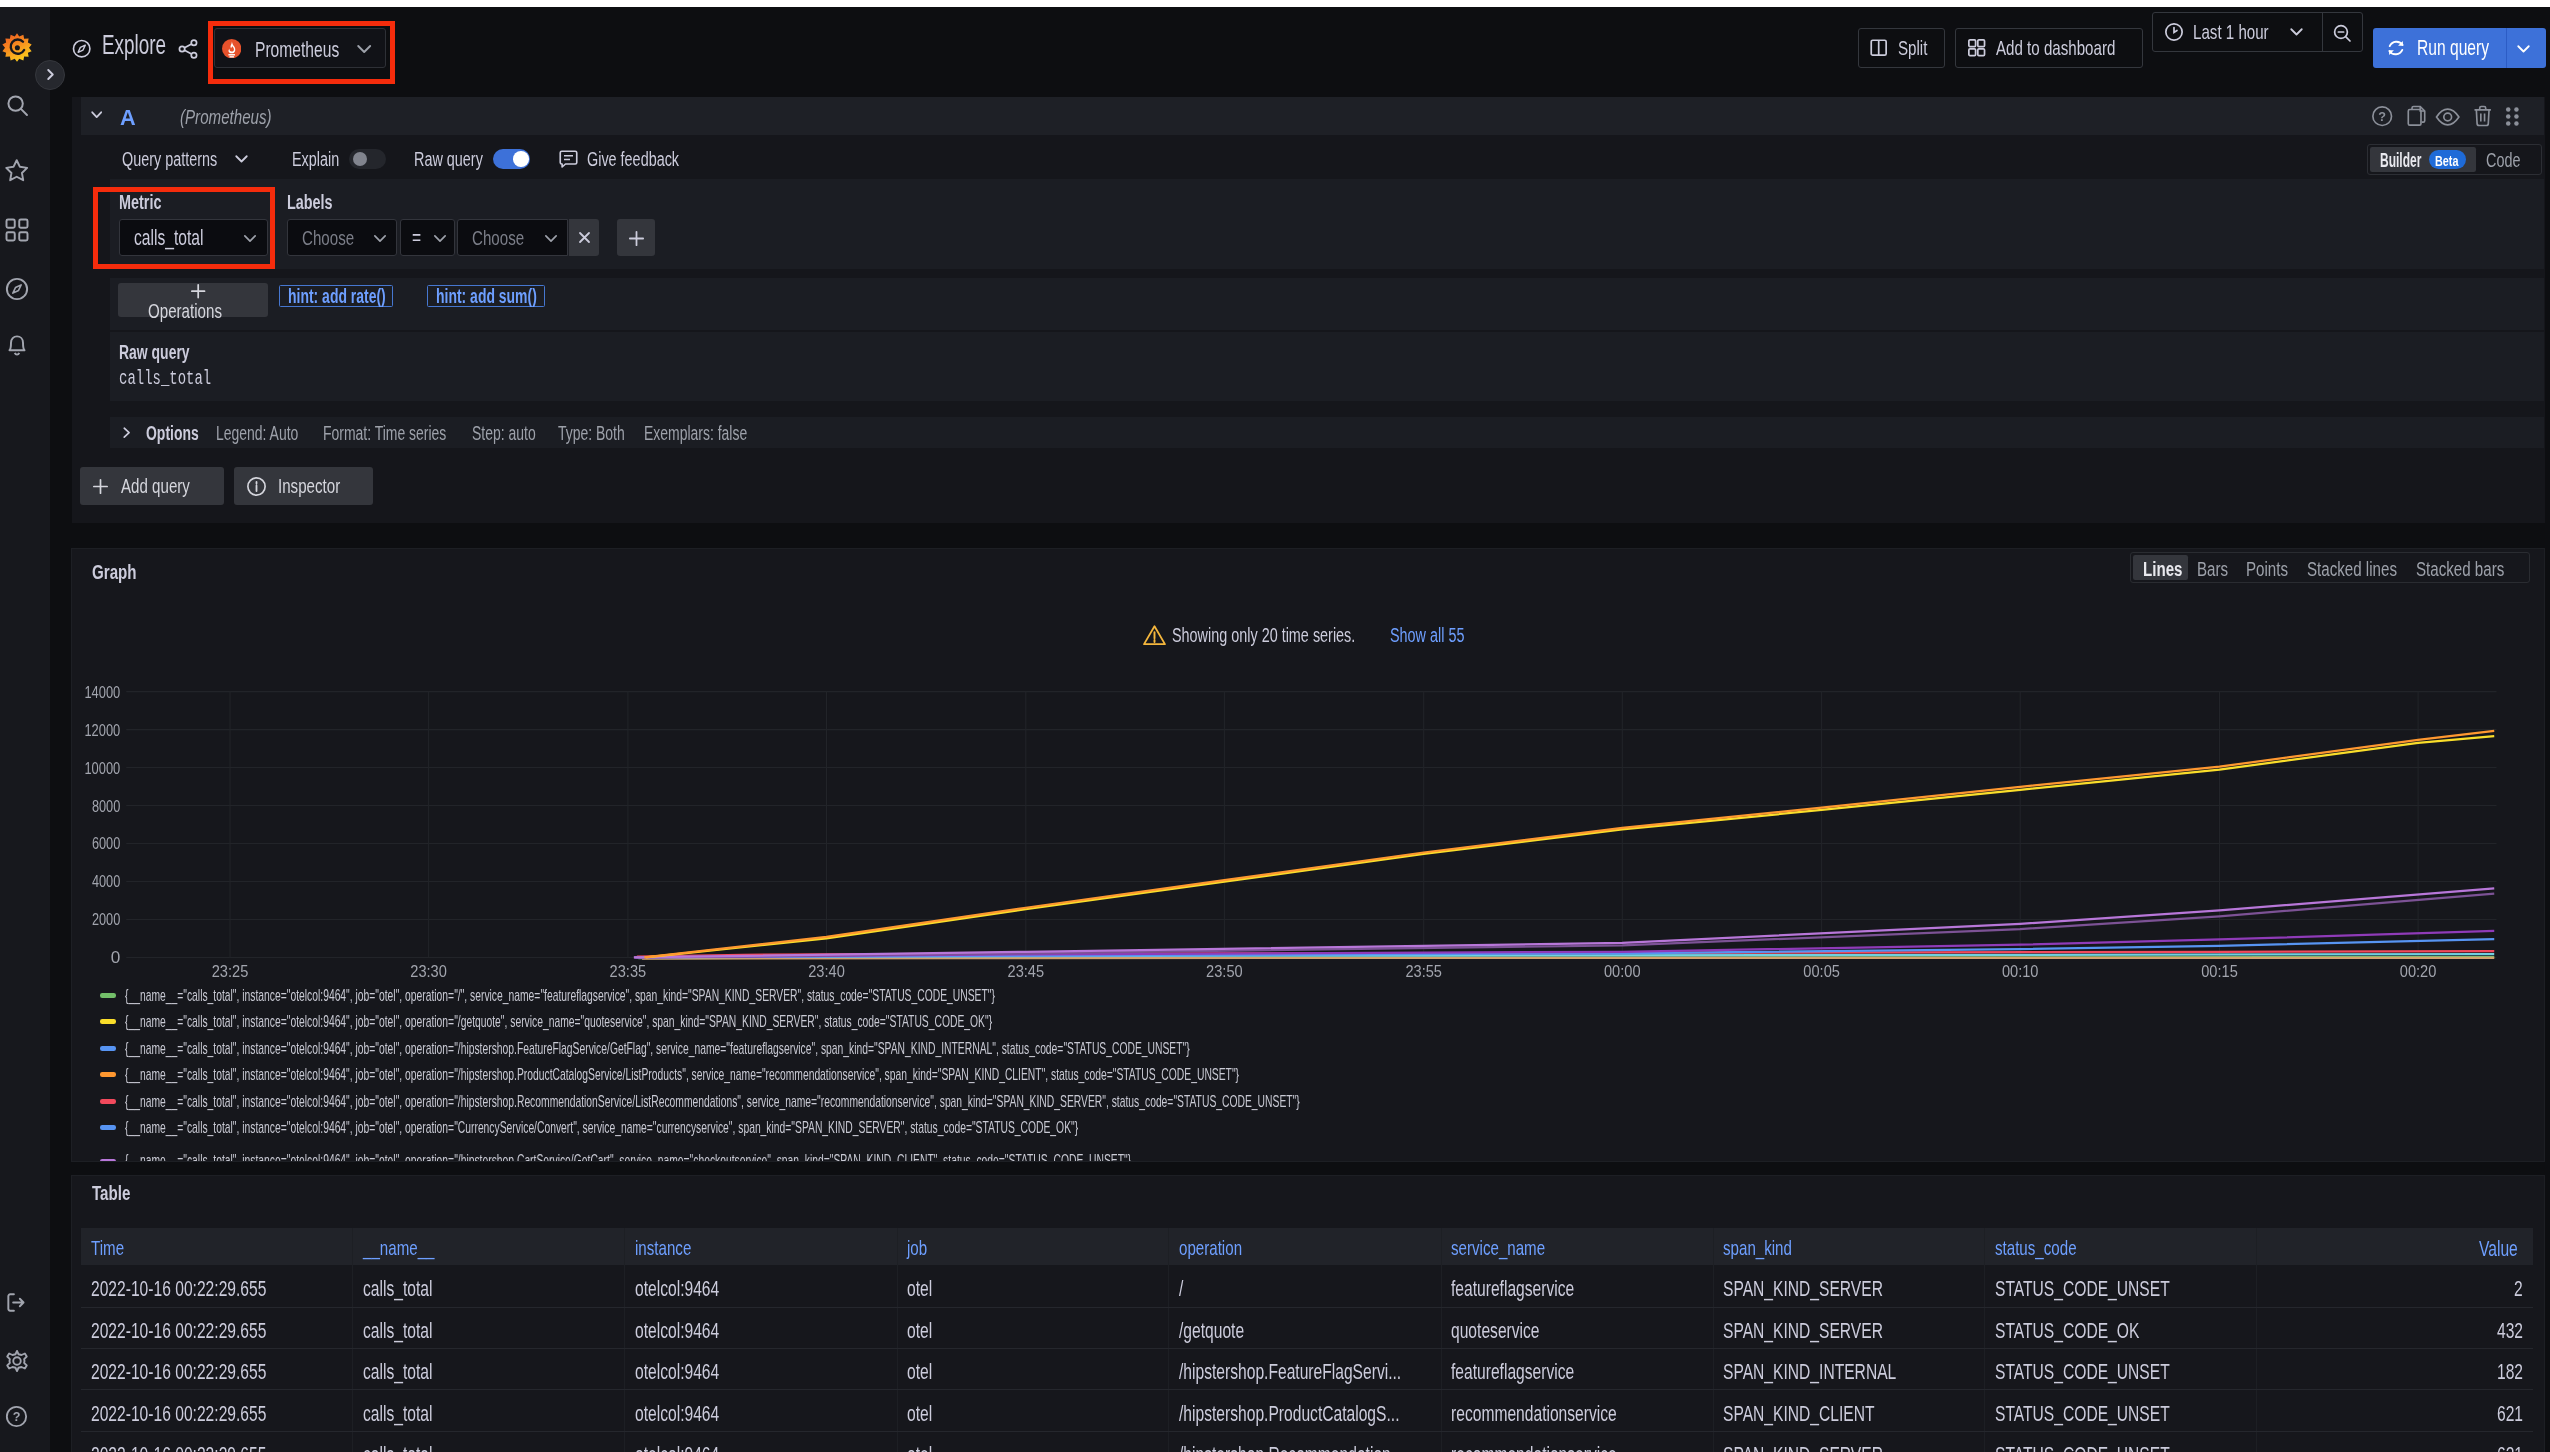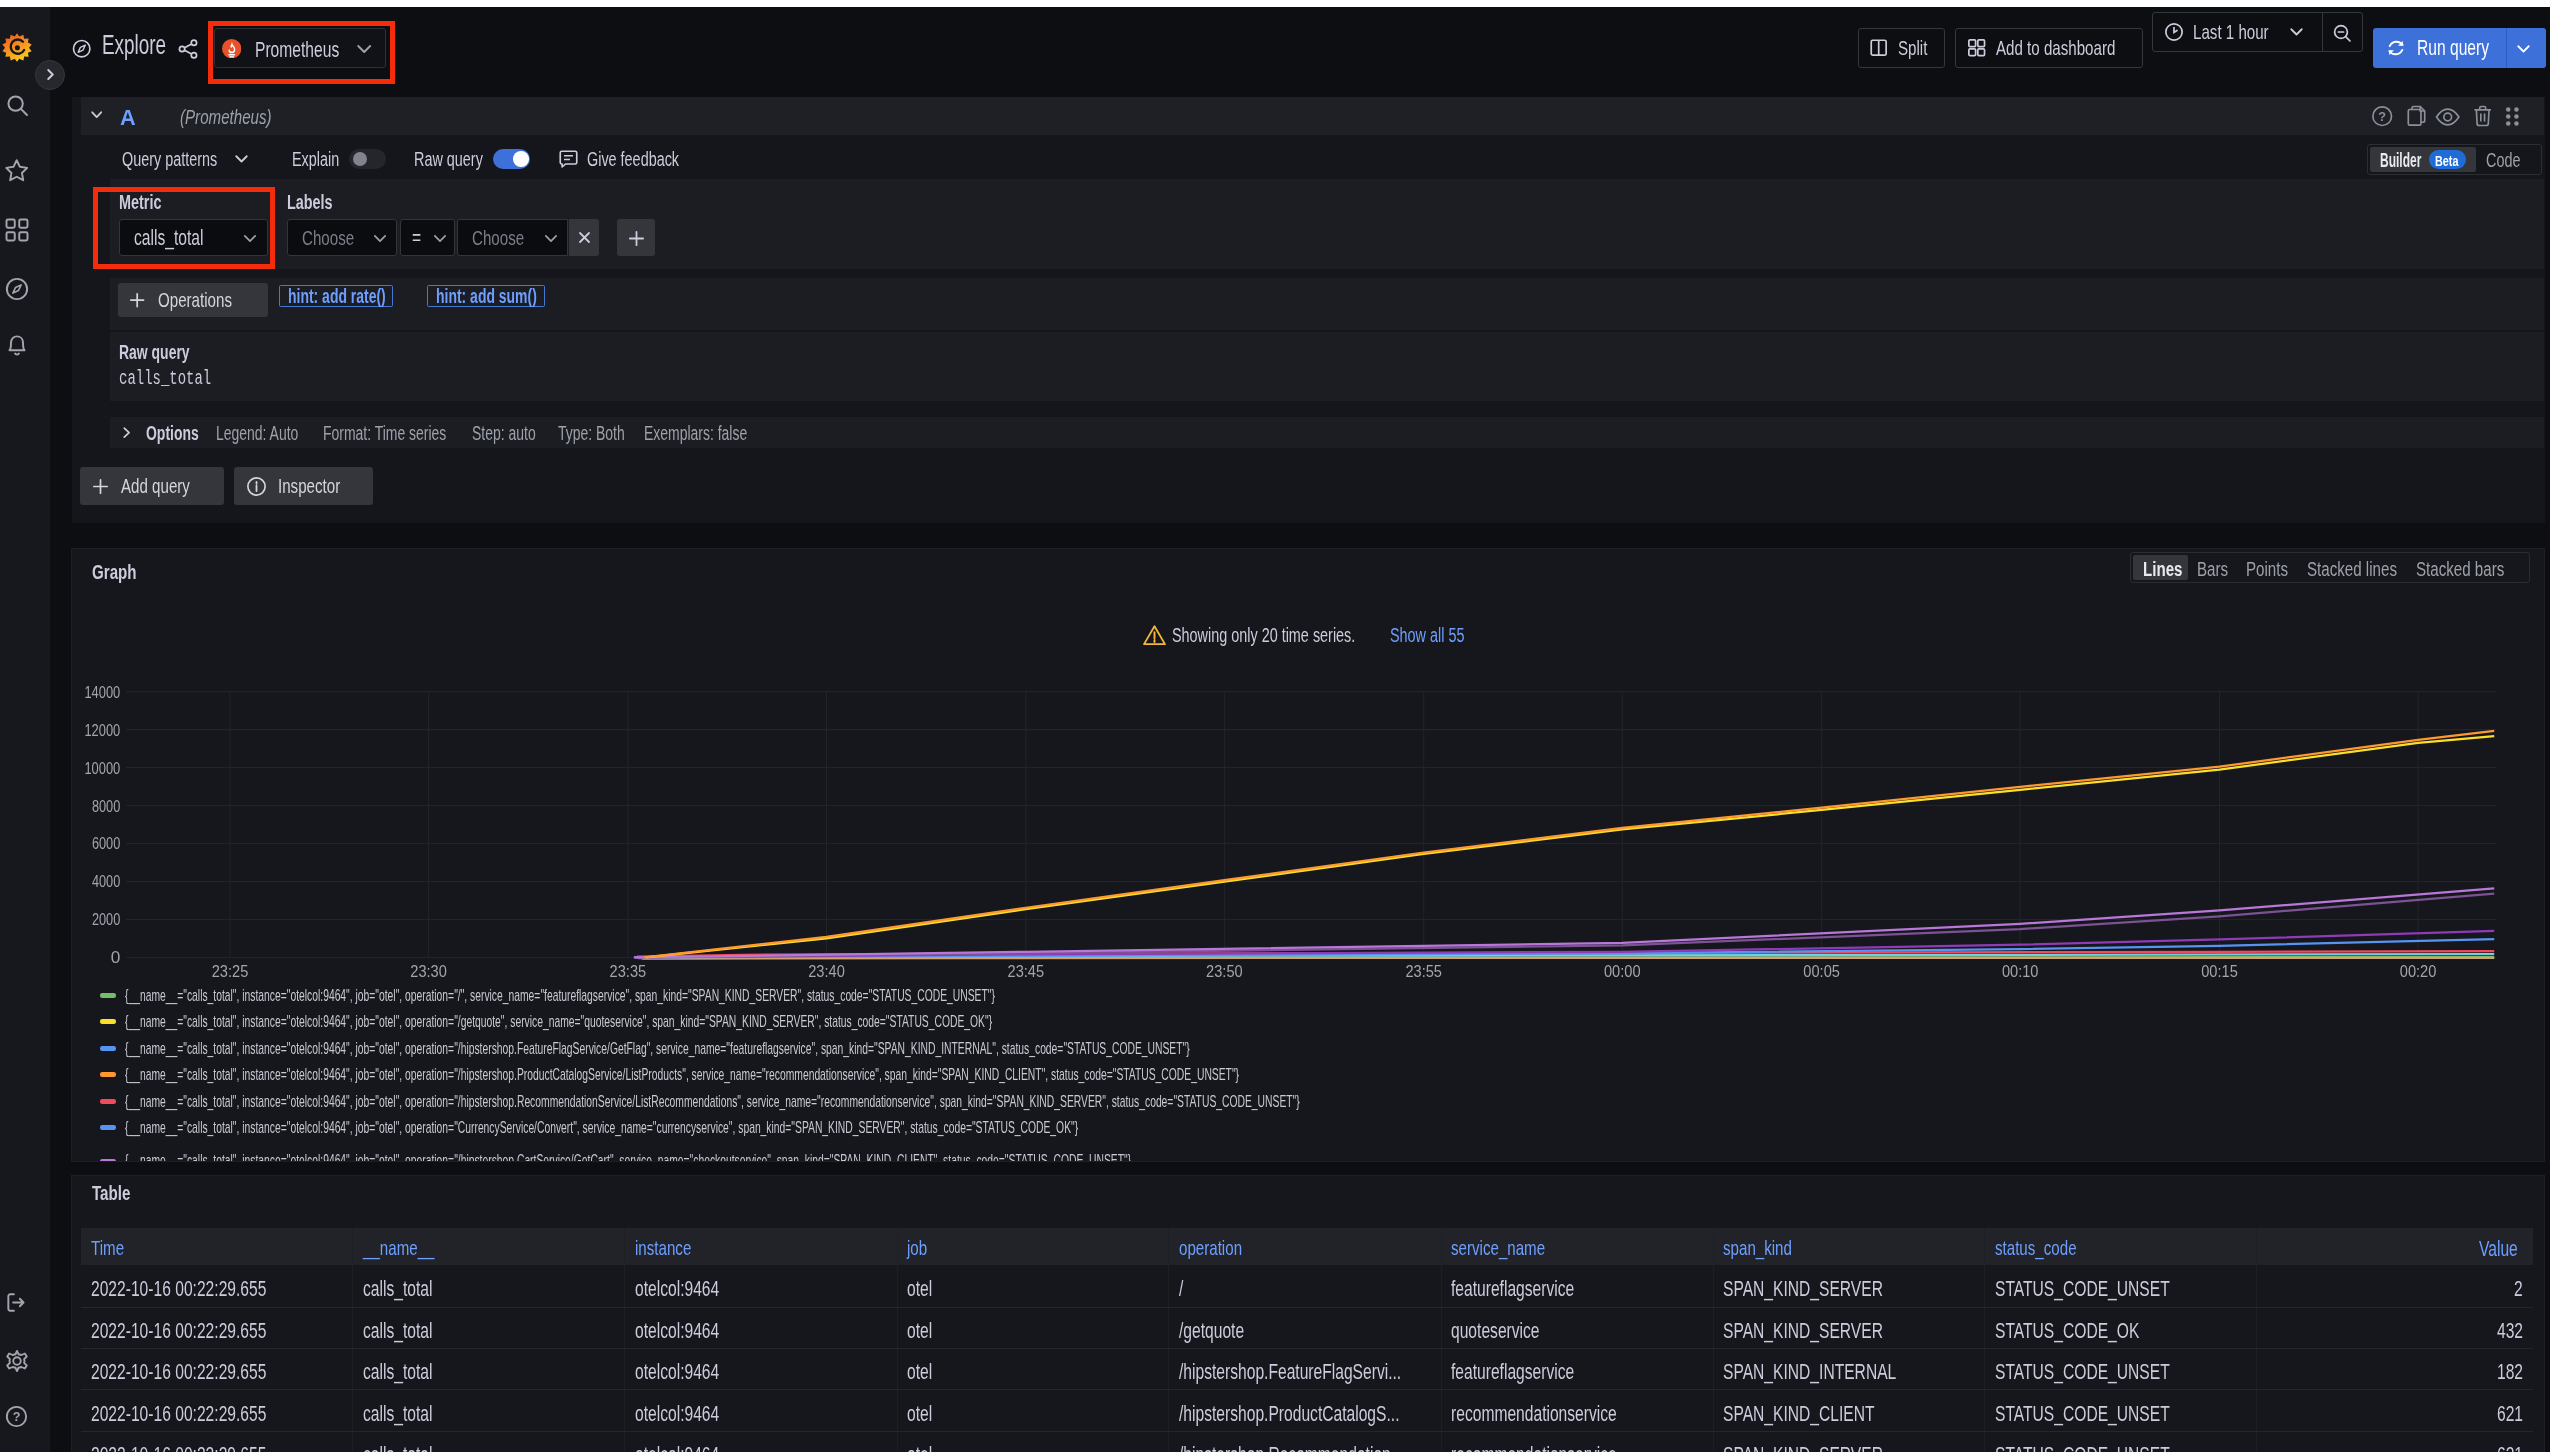--- a/index.html
+++ b/index.html
@@ -262,21 +262,21 @@
     </svg>
 </div>
 <div class="abs" style="left:617px; top:219px; width:38px; height:37px; background:#34363c; border-radius:3px;">
   <svg style="position:absolute; left:10.5px; top:10.5px;" width="17" height="17" viewBox="0 0 23 23">
       <path d="M11.5 2.5 V20.5 M2.5 11.5 H20.5" stroke="#ccccdc" stroke-width="2.4" stroke-linecap="round"></path>
     </svg>
 </div>
 <div class="redbox" style="left:93px; top:187px; width:182px; height:82px;"></div>
 
 <div class="abs" style="left:110px; top:278px; width:2434px; height:52px; background:#1b1d23;"></div>
-<div class="abs graybtn" style="left:118px; top:283px; width:150px; height:34px;">
+<div class="abs graybtn" style="left:118px; top:283px; width:150px; height:34px;flex-direction:column;">
   <svg style="margin-left:11.2px;" width="16.4" height="16.4" viewBox="0 0 22 22">
       <path d="M11 2.5 V19.5 M2.5 11 H19.5" stroke="#d5d6dd" stroke-width="2.3" stroke-linecap="round"></path>
     </svg>
   <span class="t" style="margin-left:12.7px; font-weight:500;">Operations</span>
 </div>
 <div class="abs" style="left:279px; top:285px; width:114px; height:22.4px; border:0.7px solid #4677d0; border-radius:1.5px; display:flex; align-items:center;">
   <span class="t" style="margin-left:7.5px; color:#6e9fff; font-size:19.4px; font-weight:bold;">hint: add rate()</span>
 </div>
 <div class="abs" style="left:427px; top:285px; width:118px; height:22.4px; border:0.7px solid #4677d0; border-radius:1.5px; display:flex; align-items:center;">
   <span class="t" style="margin-left:7.5px; color:#6e9fff; font-size:19.4px; font-weight:bold;">hint: add sum()</span>

